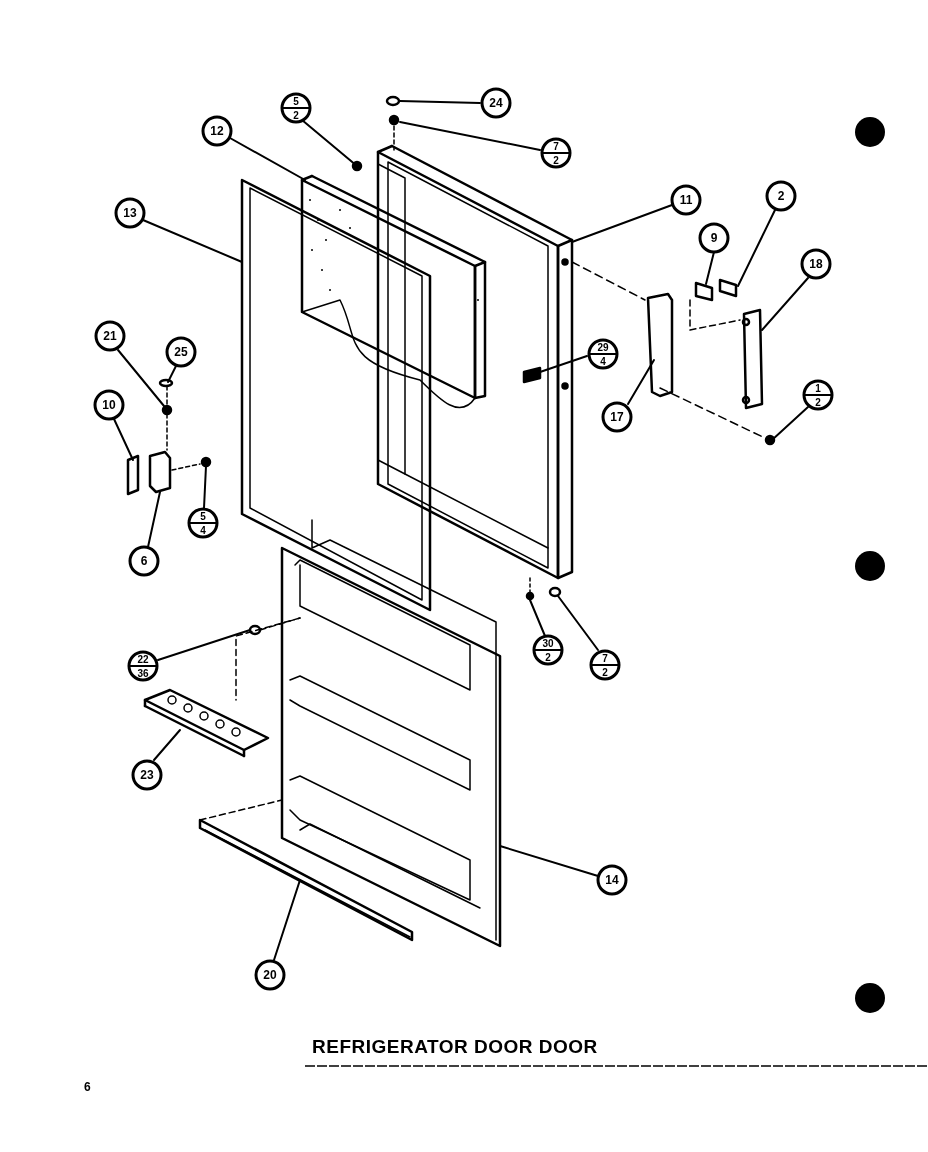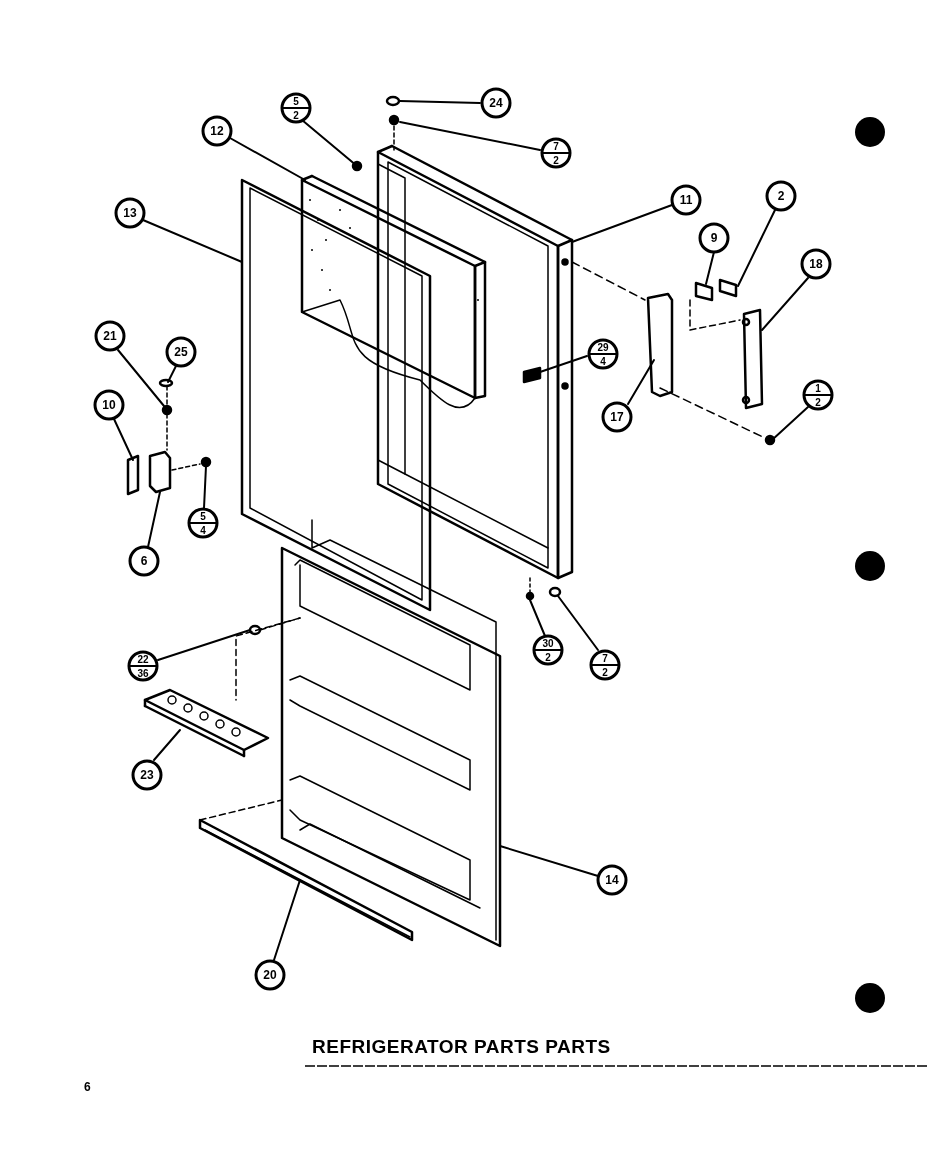--- a/index.html
+++ b/index.html
@@ -269,15 +269,15 @@
         <circle cx="143" cy="666" r="14" fill="#fff" stroke="#000" stroke-width="3"></circle>
           <line x1="129" y1="666" x2="157" y2="666" stroke="#000" stroke-width="2"></line>
         <text class="callout-frac" x="143" y="663" text-anchor="middle">22</text>
         <text class="callout-frac" x="143" y="677" text-anchor="middle">36</text>
       </g>
     </g>
 
     <line x1="305" y1="1066" x2="928" y2="1066" stroke="#000" stroke-width="1.5" stroke-dasharray="10,2"></line>
   </svg>
 
-  <div class="title">REFRIGERATOR PARTS PARTS</div>
+  <div class="title">REFRIGERATOR DOOR DOOR</div>
   <div class="page-num">6</div>
 </div>
 
 </body></html>

